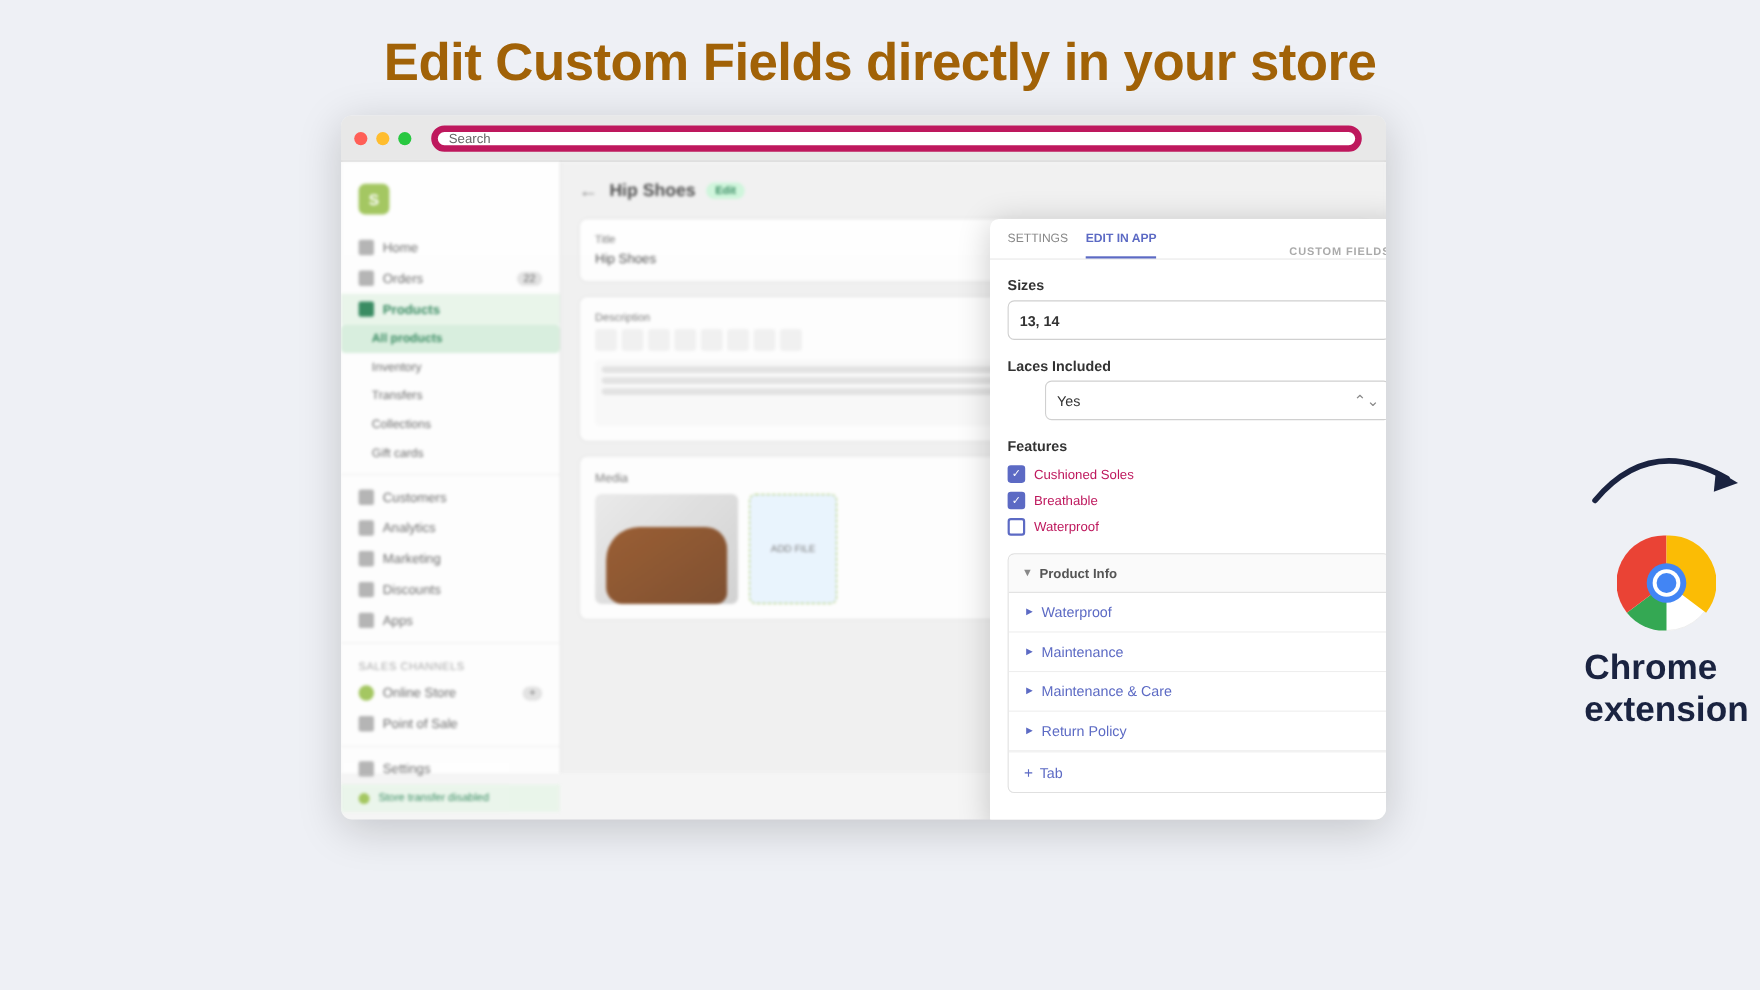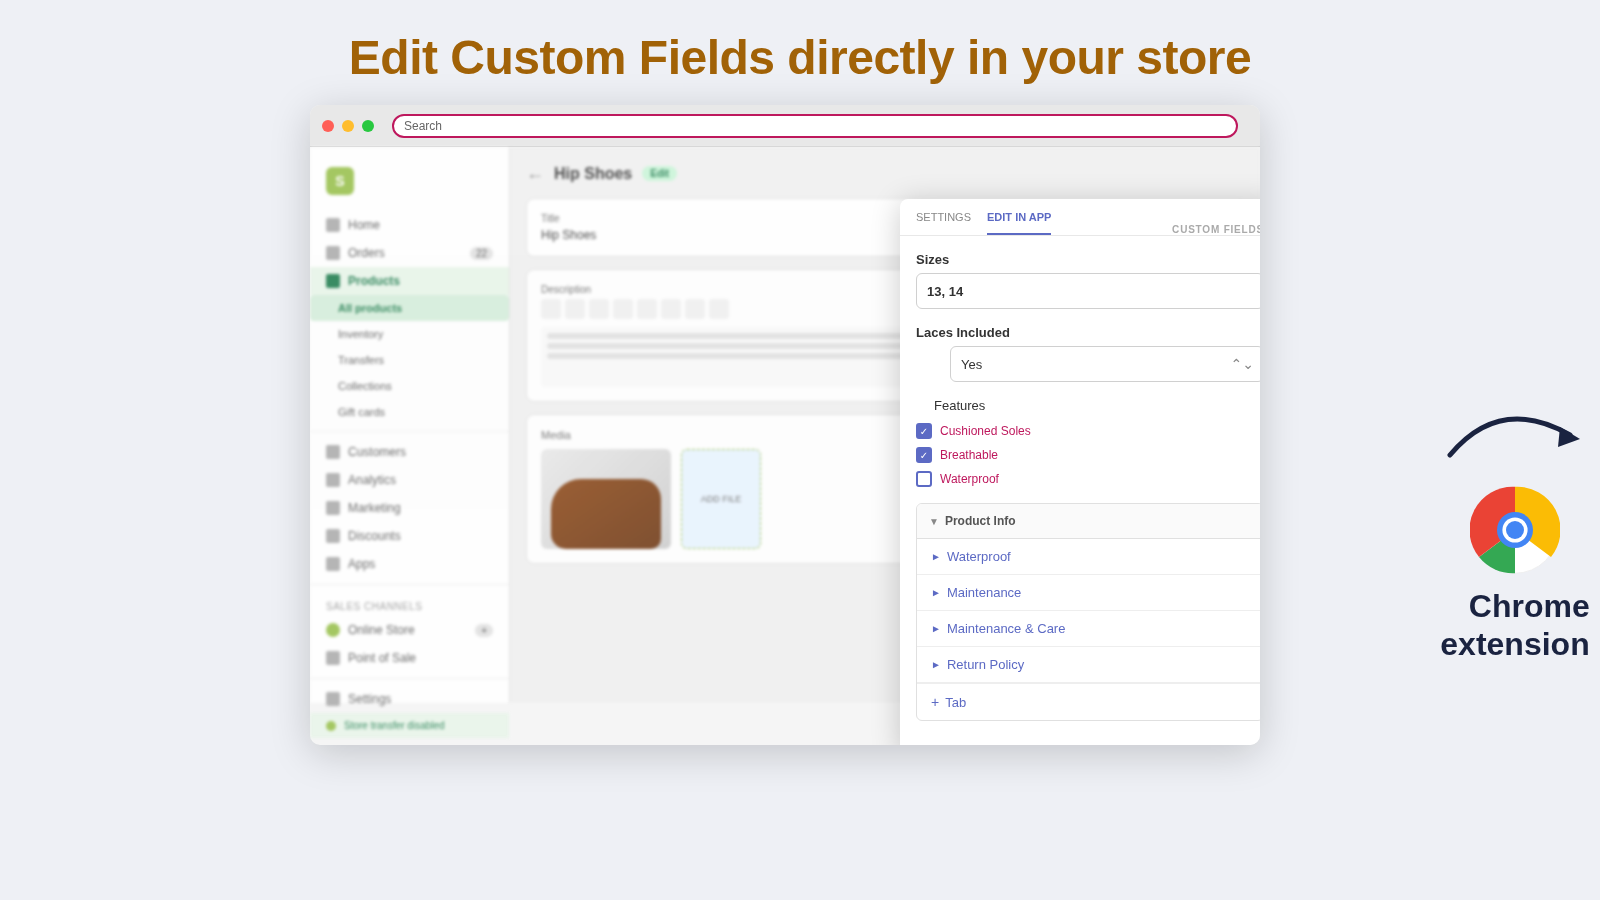--- a/index.html
+++ b/index.html
@@ -64,21 +64,21 @@
       flex: 1;
       height: 24px;
       background: #fff;
       border-radius: 12px;
       margin: 0 10px;
       display: flex;
       align-items: center;
       padding: 0 10px;
       font-size: 12px;
       color: #666;
-      border: 2px solid #be185d;
+      border: 6px solid #be185d;
     }
 
     
     .admin-layout {
       display: flex;
       height: calc(100% - 42px);
       filter: blur(1.5px);
       opacity: 0.85;
     }
 
@@ -322,24 +322,23 @@
       top: 50%;
       transform: translateY(-50%);
       color: #888;
       font-size: 14px;
       pointer-events: none;
     }
 
     .features-section { margin-bottom: 16px; }
     .features-title {
       font-size: 13px;
-      font-weight: 400;
+      font-weight: 700;
       color: #333;
       margin-bottom: 10px;
-      margin-left: 18px;
     }
     .checkbox-row {
       display: flex;
       align-items: center;
       gap: 8px;
       margin-bottom: 8px;
     }
     .checkbox {
       width: 16px; height: 16px;
       border: 2px solid #5c6ac4;
@@ -410,21 +409,21 @@
       height: 100px;
     }
     .chrome-icon {
       width: 90px; height: 90px;
       margin-bottom: 12px;
     }
     .chrome-label {
       font-size: 32px;
       font-weight: 700;
       color: #1a2340;
-      text-align: right;
+      text-align: left;
       line-height: 1.2;
     }
 
     
     .browser-content-wrapper {
       position: relative;
       width: 100%;
       height: calc(100% - 42px);
     }
   </style>

